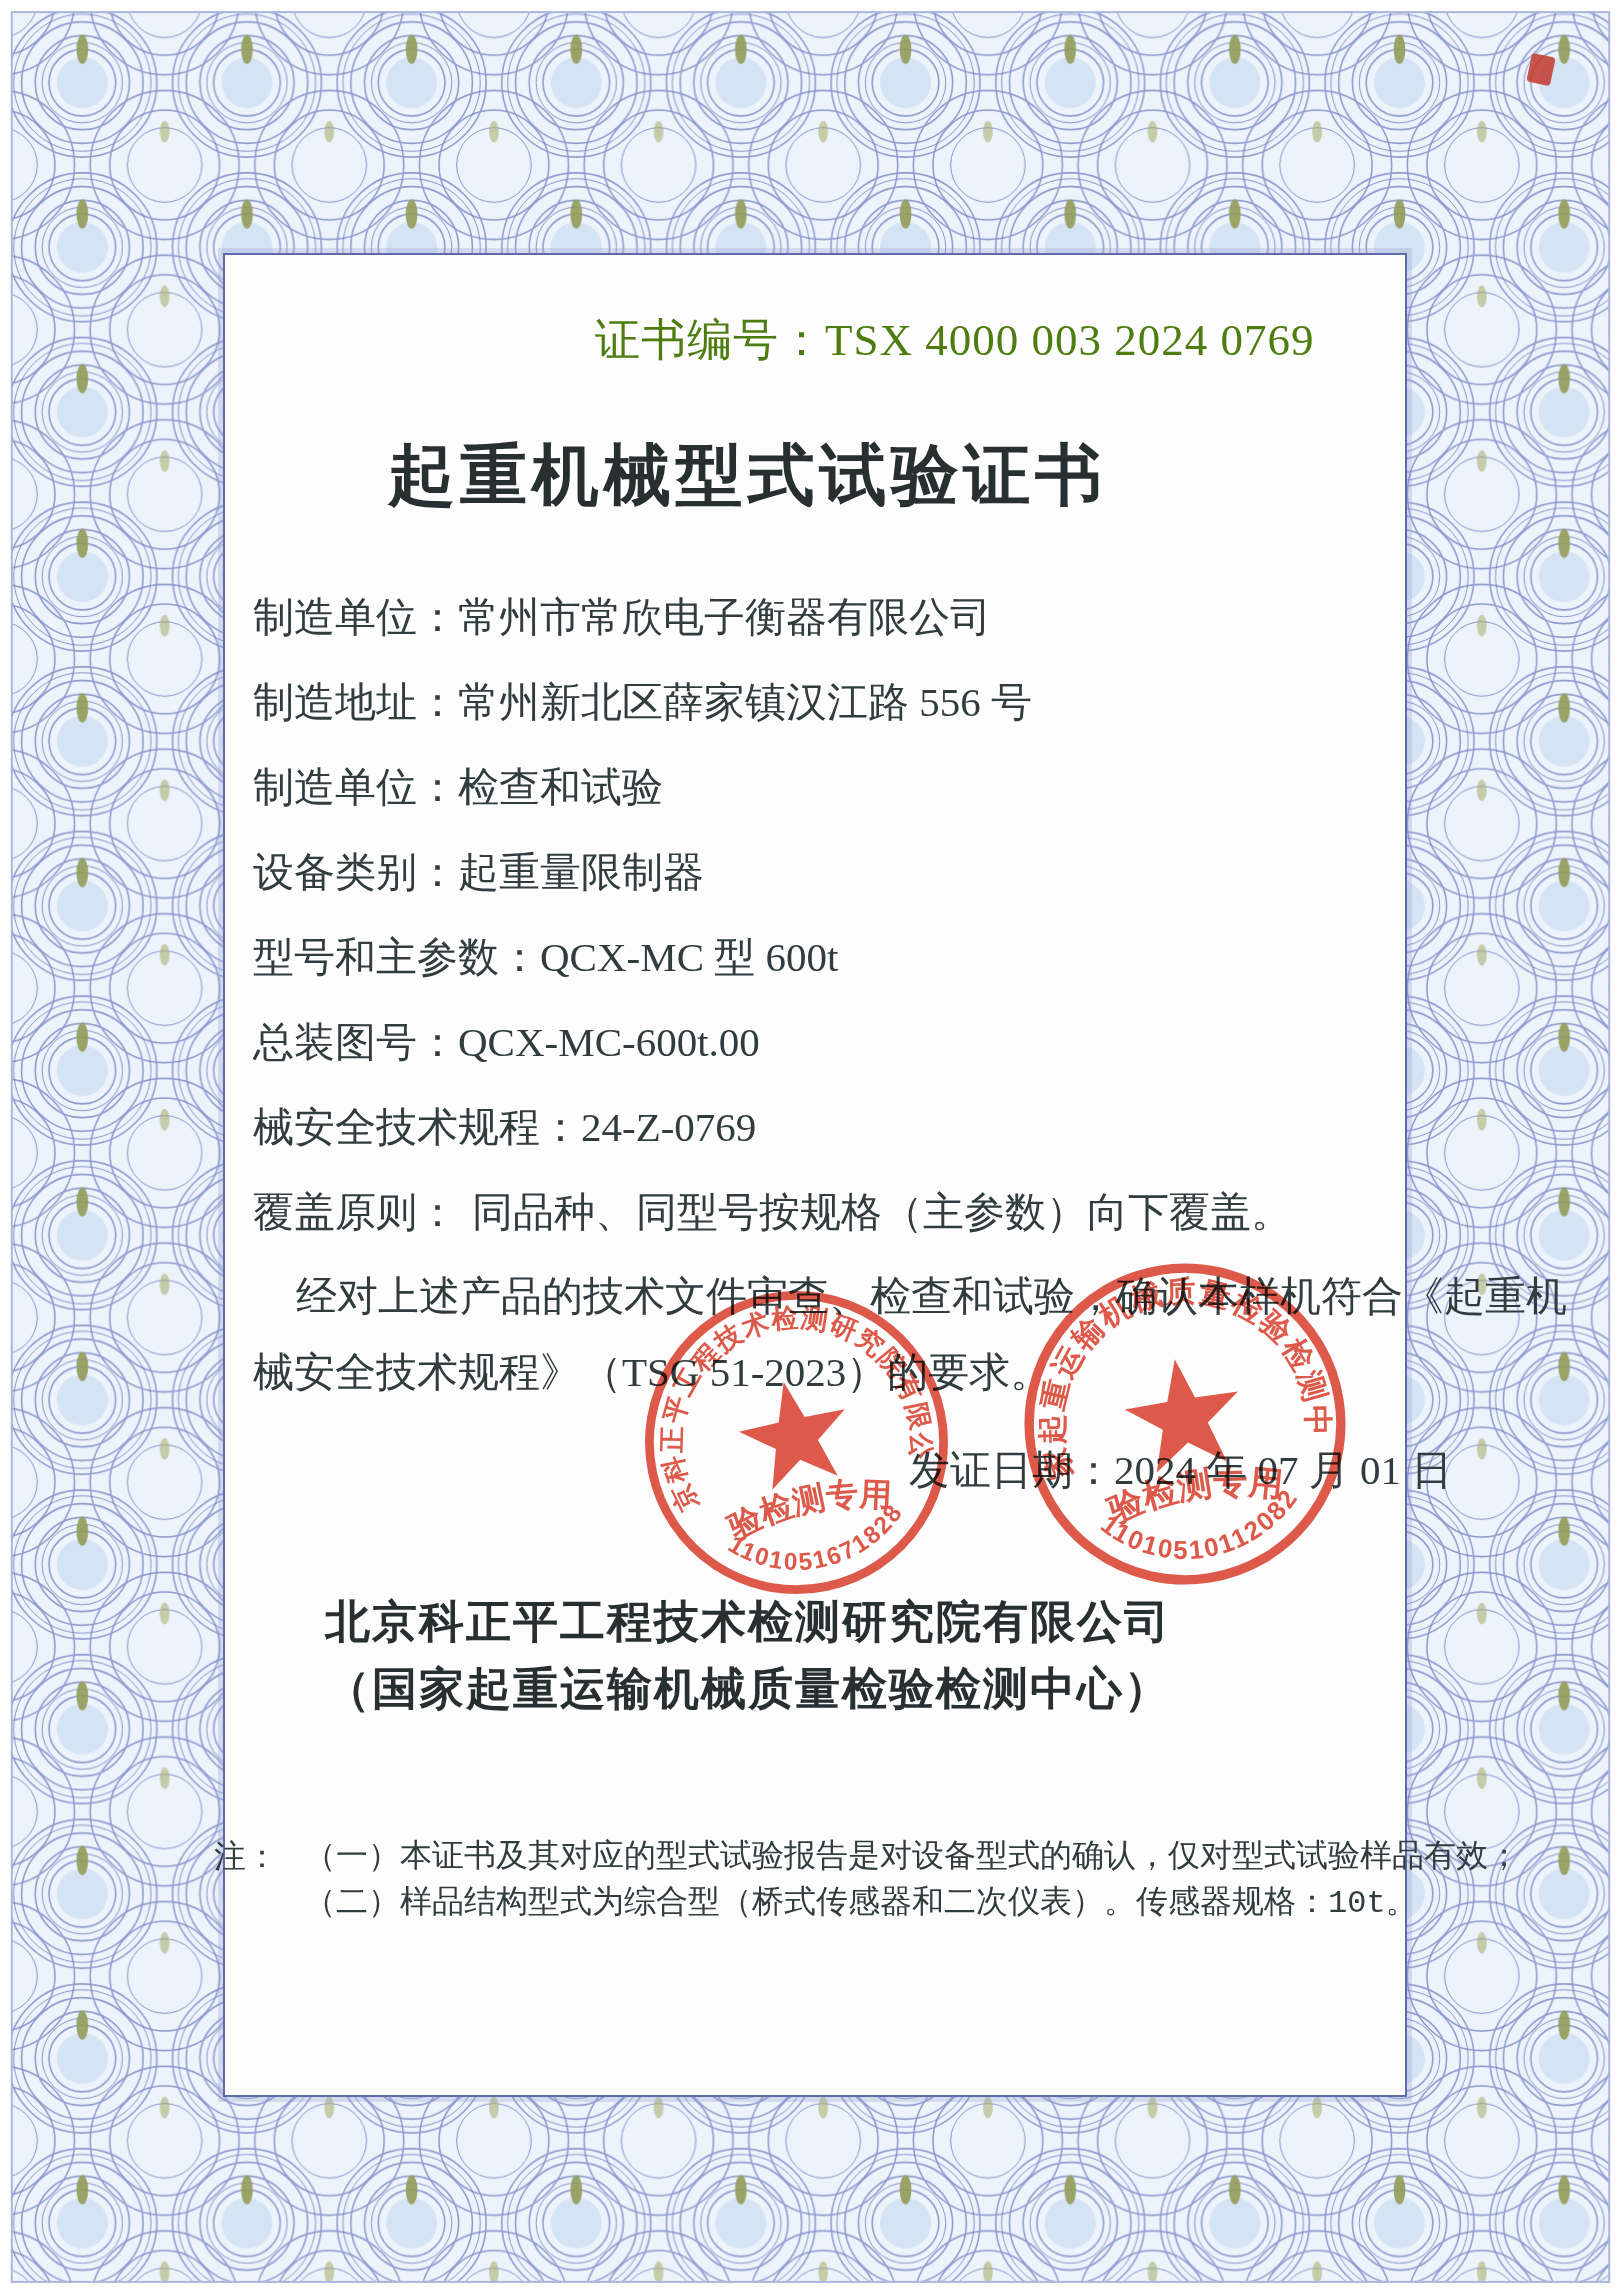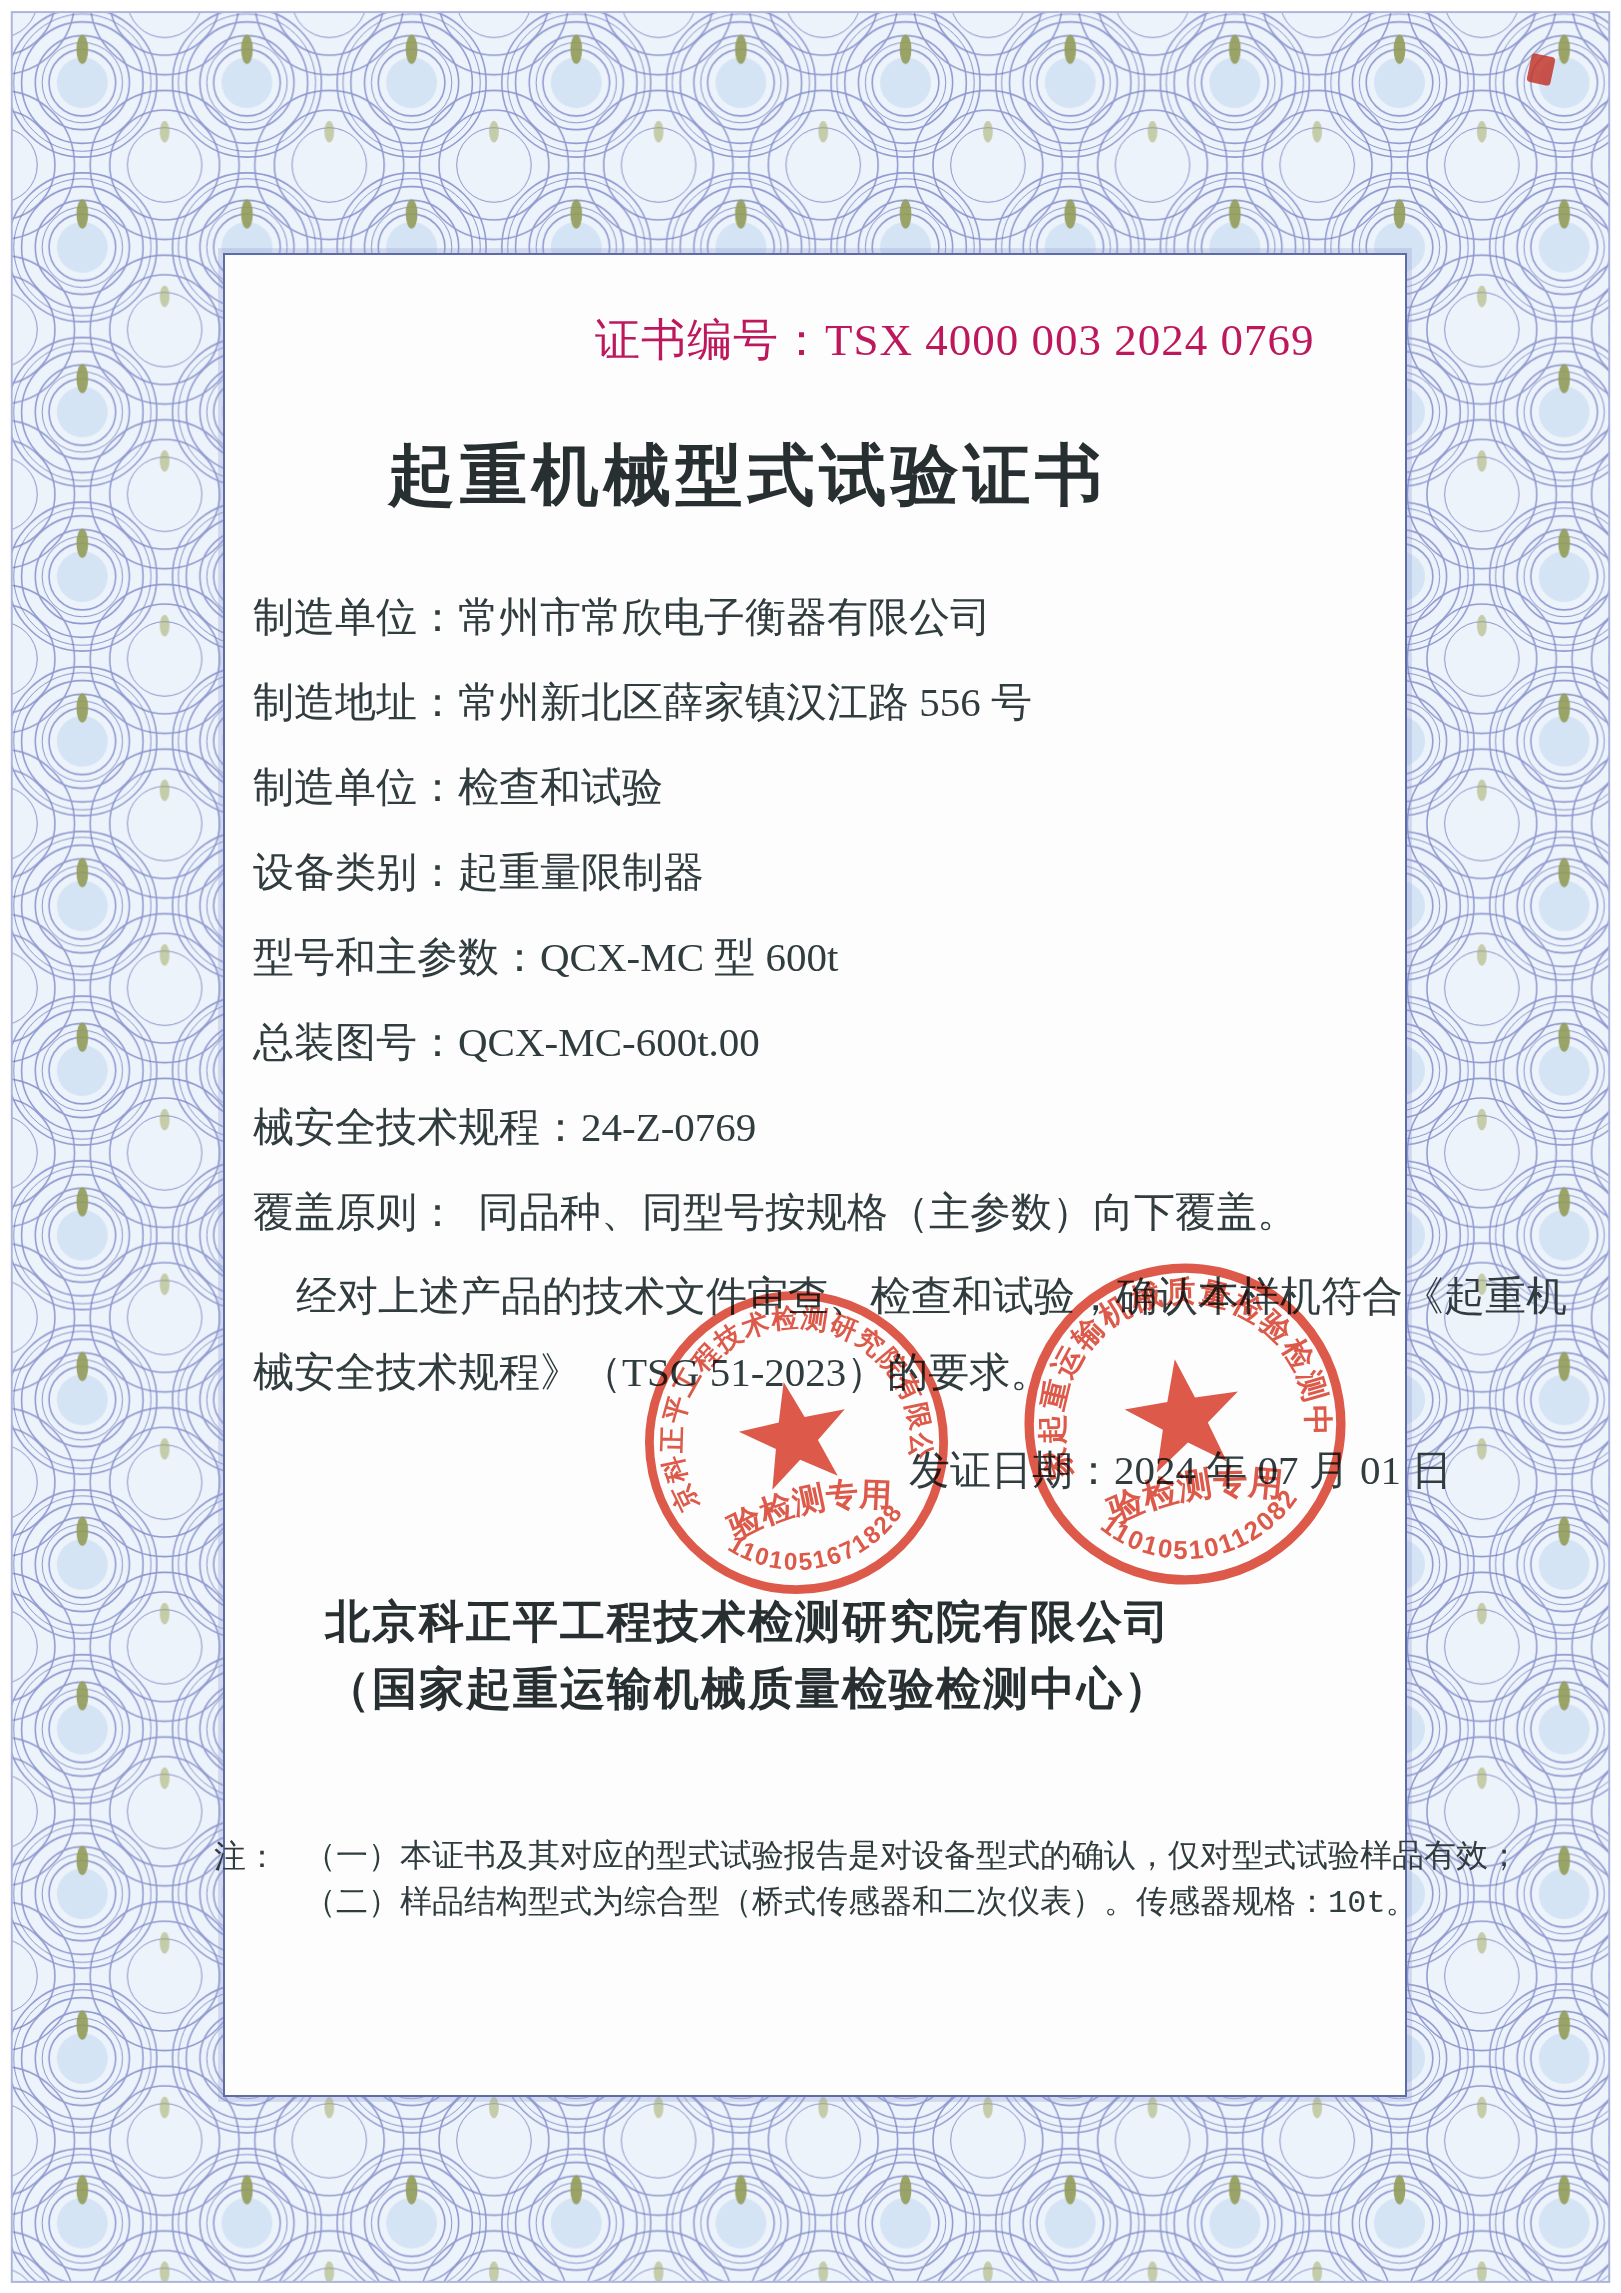--- a/index.html
+++ b/index.html
@@ -8,34 +8,34 @@
     font-family:"Liberation Serif","DejaVu Serif",serif;
   }
   .page{position:absolute;inset:0;overflow:hidden;}
   .border-art{position:absolute;left:0;top:0;}
   .panel{
     position:absolute;left:223px;top:253px;width:1180px;height:1840px;
     background:#fdfdfe;border:2px solid #5d6ba6;
     box-shadow:0 0 0 4.9px rgba(141,152,205,0.28);
   }
   .cert-no{
-    position:absolute;left:595px;top:310px;font-size:45px;color:#be185d;
+    position:absolute;left:595px;top:310px;font-size:45px;color:#4d7c0f;
     letter-spacing:1px;white-space:nowrap;
   }
   .title{
     position:absolute;left:388px;top:405px;font-size:67px;font-weight:900;
     font-family:"Liberation Sans","DejaVu Sans",sans-serif;color:#272f31;
     letter-spacing:4.9px;white-space:nowrap;margin-top:25px;
   }
   .fields{
     position:absolute;left:253px;top:575px;font-size:41px;color:#313c3e;
     line-height:85px;
   }
   .field-row{white-space:nowrap;}
-  .field-row.wide-gap .field-value{margin-left:20px;}
+  .field-row.wide-gap .field-value{margin-left:14px;}
   .statement{
     position:absolute;left:253px;top:1258px;font-size:41px;color:#313c3e;
     line-height:76px;
   }
   .statement .line1{text-indent:43px;white-space:nowrap;}
   .statement .line2{white-space:nowrap;}
   .issue-date{
     position:absolute;left:909px;top:1443px;font-size:41px;color:#313c3e;
     white-space:nowrap;
   }

